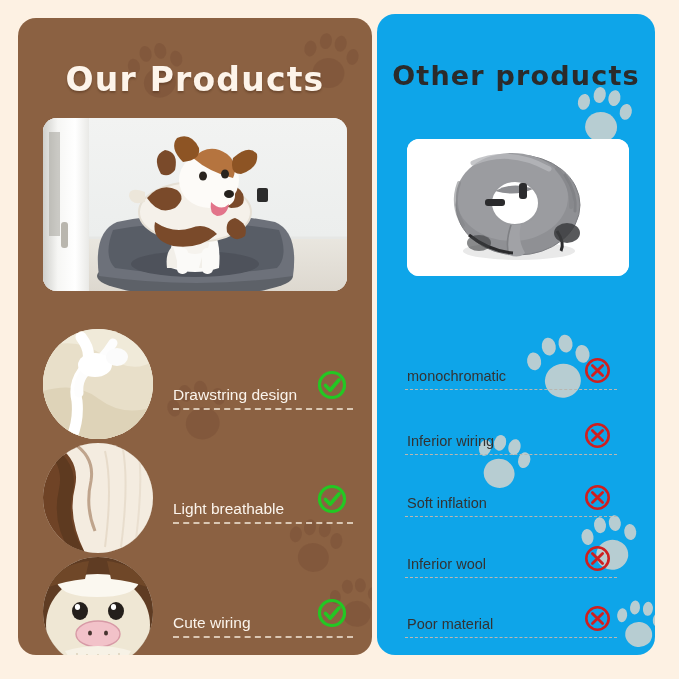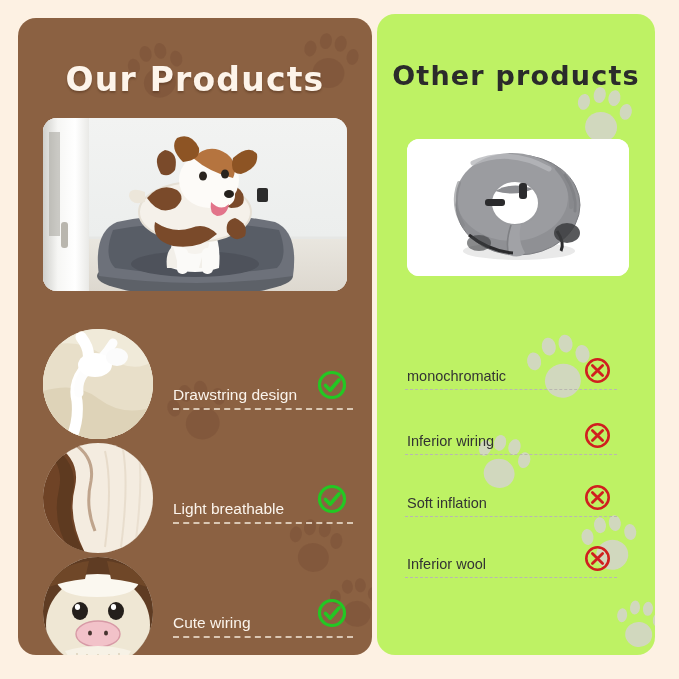--- a/index.html
+++ b/index.html
@@ -33,21 +33,21 @@
     top: 18px;
     width: 354px;
     height: 637px;
     background: #8b6142;
   }
   #panel-other {
     left: 377px;
     top: 14px;
     width: 278px;
     height: 641px;
-    background: #bef264;
+    background: #0ea5e9;
   }
 
   
   .paw {
     position: absolute;
     pointer-events: none;
   }
   .paw .pad {
     position: absolute;
     border-radius: 50%;
@@ -479,15 +479,25 @@
       <div class="con-label">Inferior wool</div>
       <div class="con-rule"></div>
       <div class="con-mark">
         <svg width="27" height="27" viewBox="0 0 27 27">
           <circle cx="13.5" cy="13.5" r="11.2" fill="none" stroke="#d01f1f" stroke-width="2.6"></circle>
           <path d="M8.4 8.4 l10.2 10.2 M18.6 8.4 l-10.2 10.2" stroke="#d01f1f" stroke-width="2.8" stroke-linecap="round"></path>
         </svg>
       </div>
     </div>
 
+    <div class="con-row" style="top:578px;">
+      <div class="con-label">Poor material</div>
+      <div class="con-rule"></div>
+      <div class="con-mark">
+        <svg width="27" height="27" viewBox="0 0 27 27">
+          <circle cx="13.5" cy="13.5" r="11.2" fill="none" stroke="#d01f1f" stroke-width="2.6"></circle>
+          <path d="M8.4 8.4 l10.2 10.2 M18.6 8.4 l-10.2 10.2" stroke="#d01f1f" stroke-width="2.8" stroke-linecap="round"></path>
+        </svg>
+      </div>
+    </div>
   </div>
 
 </div>
 
 </body></html>

